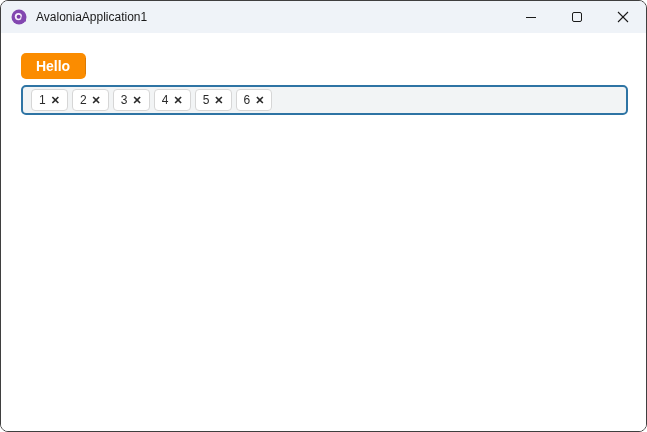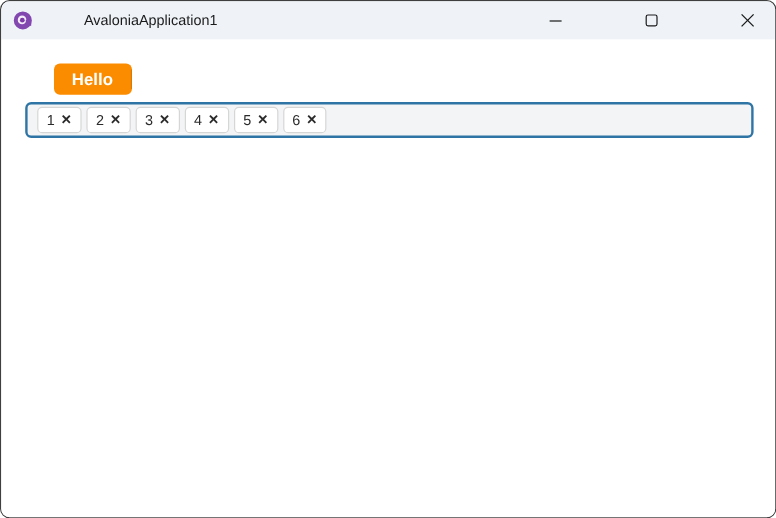--- a/index.html
+++ b/index.html
@@ -16,21 +16,20 @@
     flex-direction: column;
   }
 
   
   .titlebar {
     height: 32px;
     background: #eff3f8;
     display: flex;
     align-items: center;
     flex: 0 0 auto;
-    gap: 34px;
   }
   .app-icon { width: 16px; height: 16px; margin-left: 10px; flex: 0 0 auto; }
   .title-text {
     margin-left: 9px;
     font-size: 12px;
     color: #1a1a1a;
     white-space: nowrap;
   }
   .titlebar-spacer { flex: 1 1 auto; }
   .caption-btn {
@@ -47,21 +46,20 @@
   .content { flex: 1 1 auto; background: #ffffff; padding: 20px 20px 0 20px; }
 
   
   .tabstrip {
     display: inline-flex;
     background: #fb8c00;
     border-radius: 5px;
     height: 26px;
     align-items: stretch;
     overflow: hidden;
-    margin-left: 24px;
   }
   .tab-item {
     min-width: 64px;
     padding: 0 14px;
     display: flex; align-items: center; justify-content: center;
     color: #ffffff;
     font-size: 14px;
     font-weight: bold;
     background: transparent;
     border: none;

